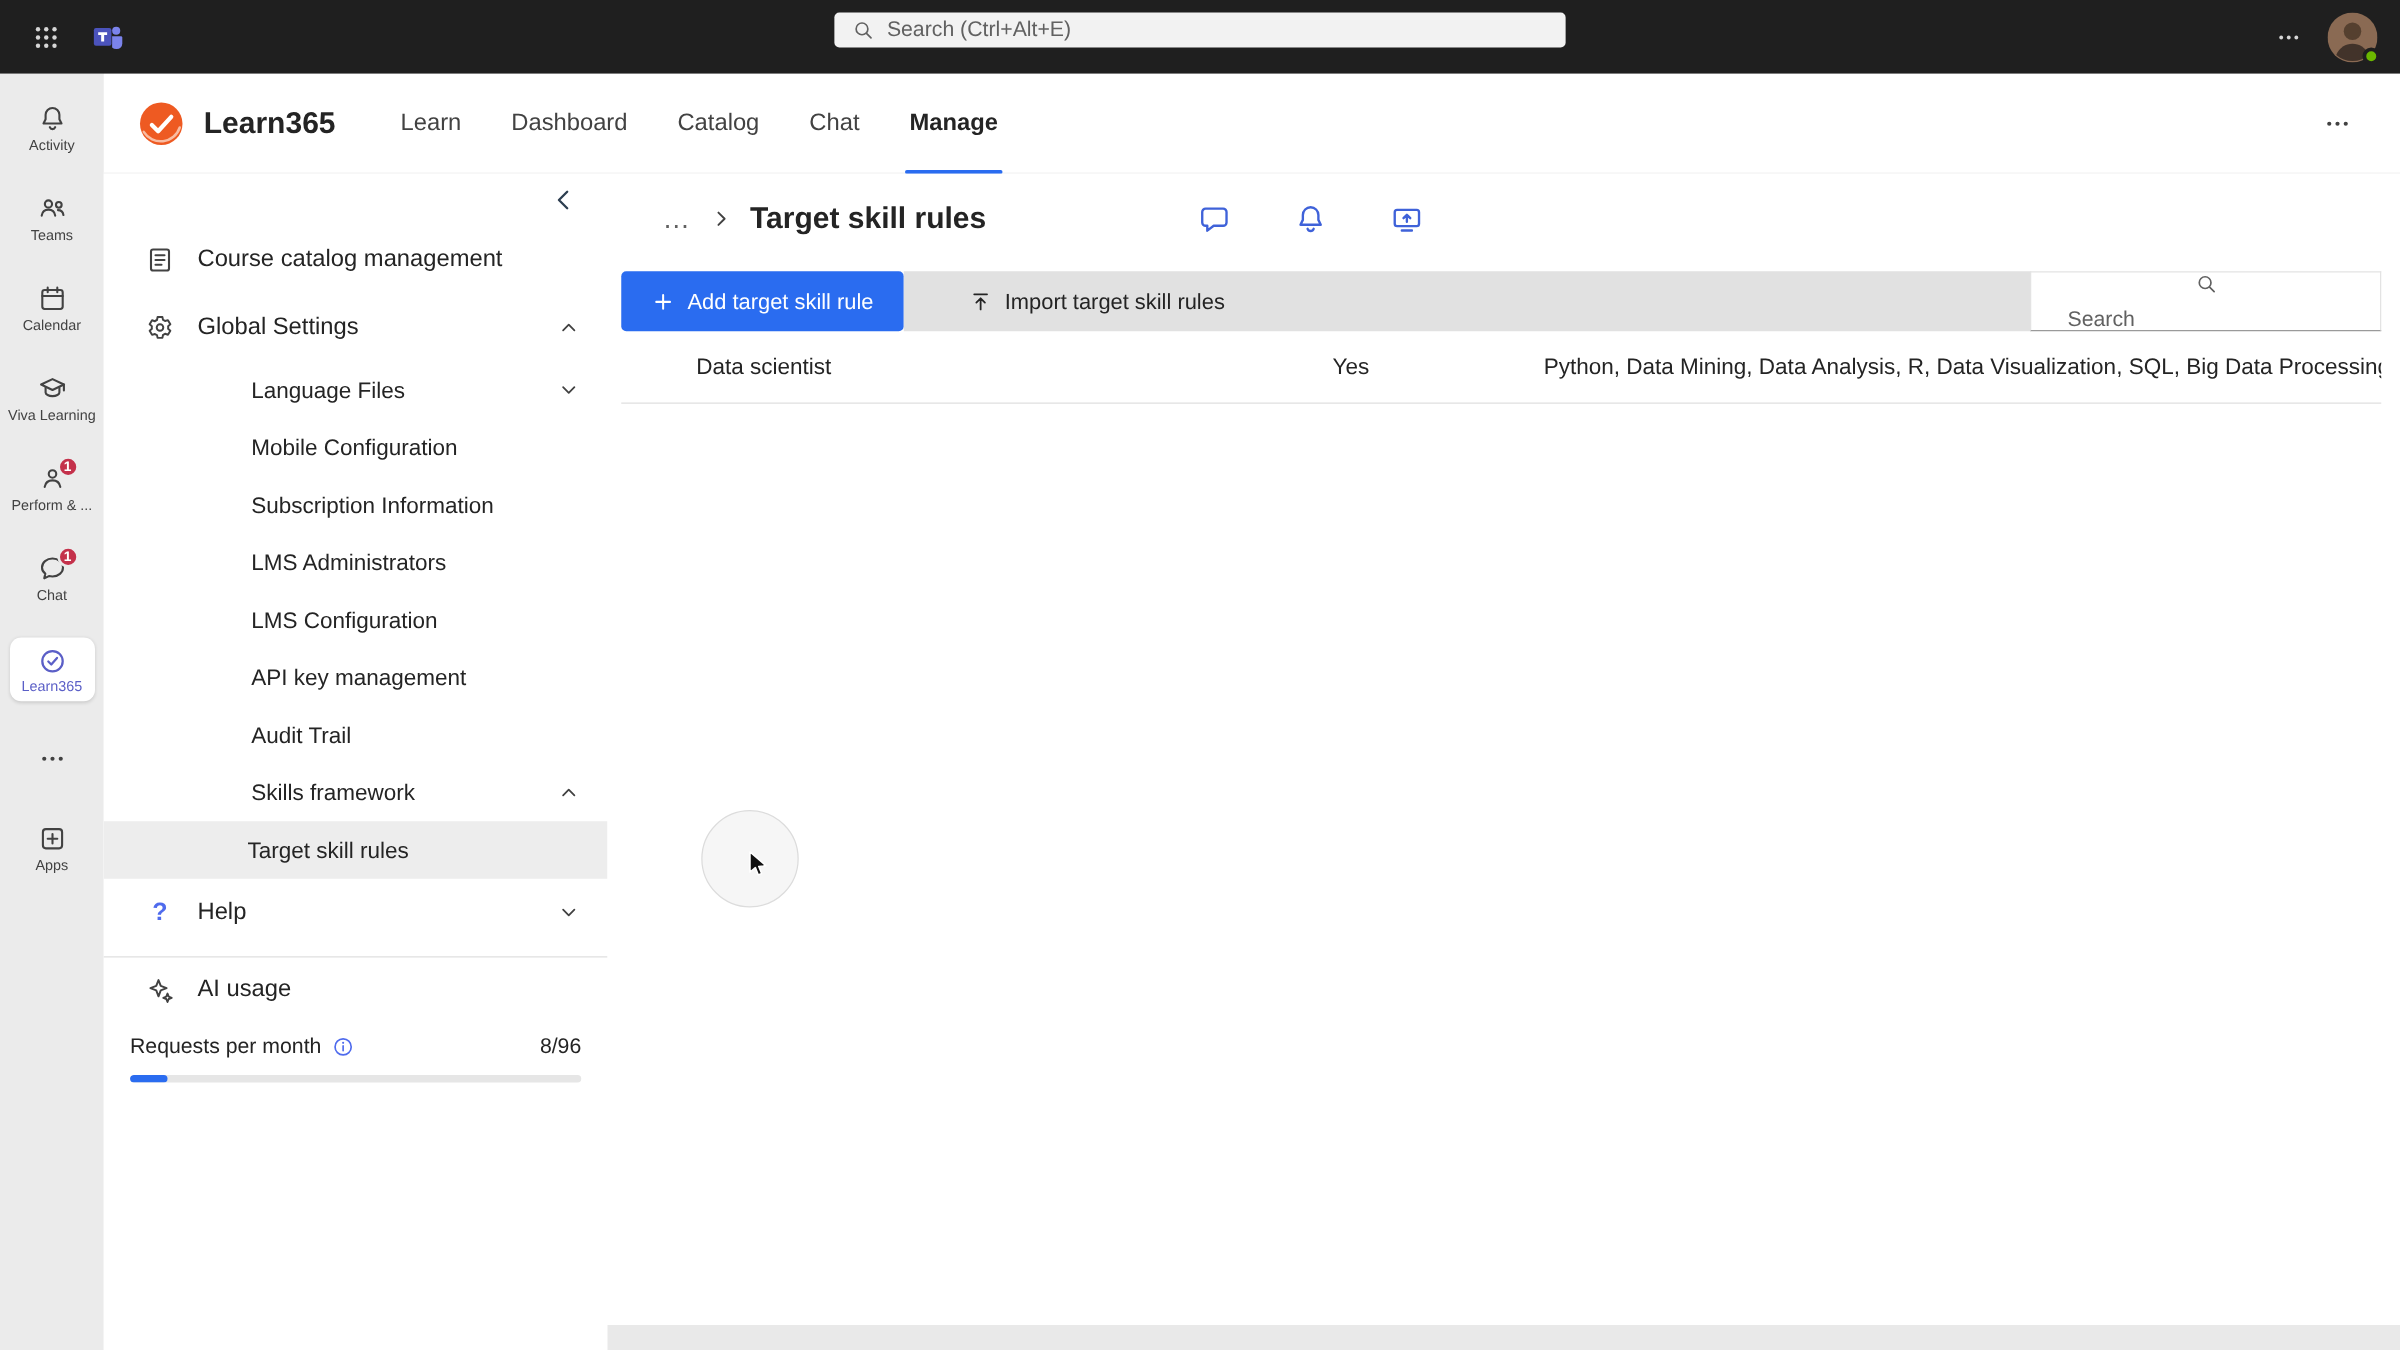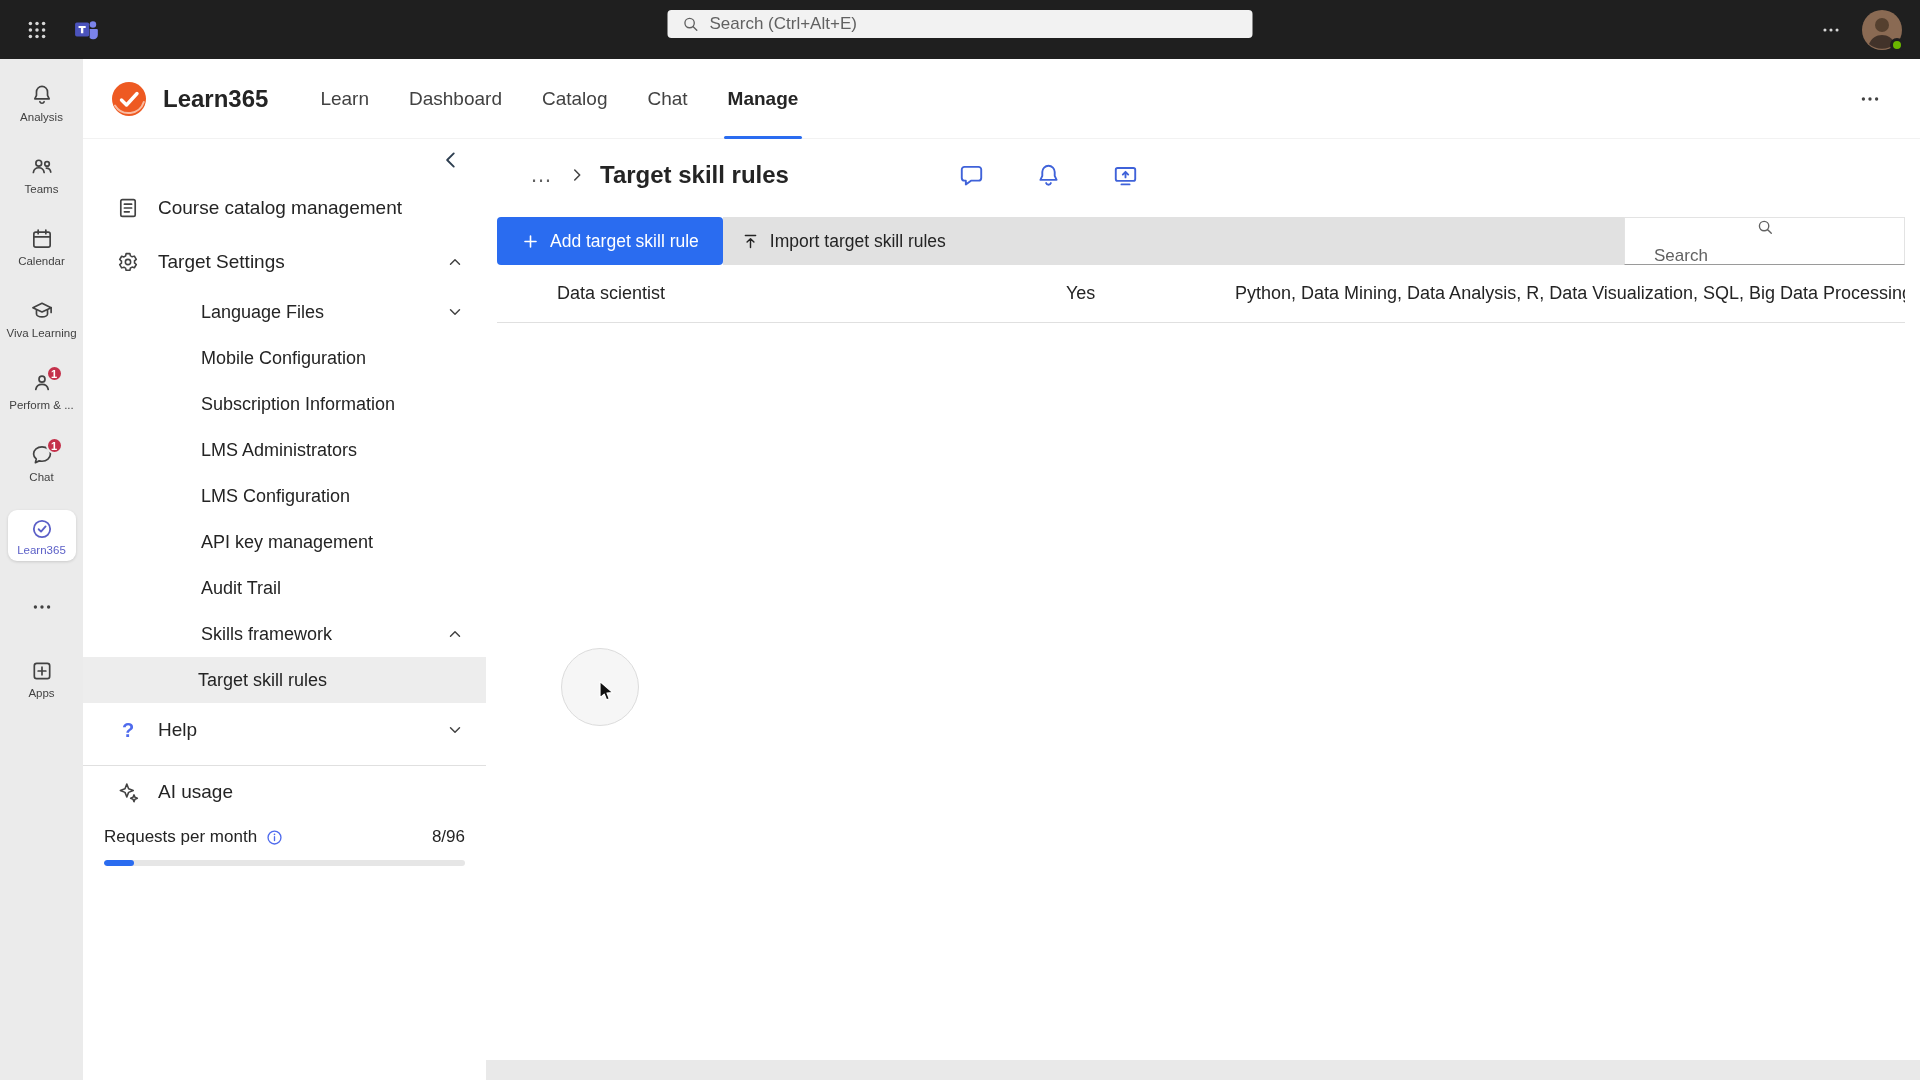--- a/index.html
+++ b/index.html
@@ -65,21 +65,21 @@
   .breadcrumb-row { display:flex; align-items:center; padding-top:16px; height:56px; padding-left:33px; gap:14px; }
   .crumb-ellipsis { color:#616161; font-size:22px; letter-spacing:2px; cursor:pointer; line-height:10px; }
   .crumb-chev { color:#424242; display:flex; }
   .page-title { font-size:24px; font-weight:700; color:#242424; }
   .title-icons { display:flex; align-items:center; gap:50px; margin-left:155px; color:#3f62d9; }
   .title-icons > * { cursor:pointer; }
 
   .toolbar { margin-top:22px; height:48px; display:flex; align-items:stretch;border-radius:18px; }
   .add-btn { display:flex; align-items:center; gap:10px; padding:0 24px; background:#2a6cf0; color:#fff; border:none; border-radius:4px; font-size:17.5px; font-family:inherit; cursor:pointer; }
   .import-strip { flex:1; background:#e1e1e1; display:flex; align-items:center; }
-  .import-btn { display:flex; align-items:center; gap:10px; padding:0 18px; height:100%; background:transparent; border:none; font-size:17.5px; font-family:inherit; color:#242424; cursor:pointer; }
+  .import-btn { display:flex; align-items:center; gap:10px; padding:0 18px; height:100%; background:transparent; border:none; font-size:17.5px; font-family:inherit; color:#242424; cursor:pointer;margin-left:34px; }
   .tbl-search { width:281px; background:#fff; border:1px solid #e3e3e3; border-bottom:1px solid #9a9a9a; display:flex; align-items:center; gap:10px; padding:0 12px; color:#616161;flex-direction:column; }
   .tbl-search input { flex:1; border:none; outline:none; background:transparent; font-size:17px; font-family:inherit; color:#242424; }
   .tbl-search input::placeholder { color:#616161; }
 
   .trow { display:grid; grid-template-columns:509px 169px 1fr; padding-left:60px; align-items:center; border-bottom:1px solid #e0e0e0; }
   .thead { height:44px; font-size:17.5px; font-weight:700; margin-top:6px; }
   .th-cell { display:flex; align-items:center; gap:7px; }
   .th-ico { color:#616161; display:flex; cursor:pointer; }
   .tbody-row { height:58px; font-size:18px; cursor:pointer; }
   .cell-skills { white-space:nowrap; overflow:hidden; padding-right:10px; }
@@ -148,21 +148,21 @@
 
 <nav class="rail">
 
   <div class="rail-item">
     <span class="rail-ico">
       <svg width="24" height="24" viewBox="0 0 20 20" fill="none" stroke="currentColor" stroke-width="1.4" stroke-linecap="round" stroke-linejoin="round">
           <path d="M10 2.8a4.6 4.6 0 0 0-4.6 4.6v2.9L4 13.2h12l-1.4-2.9V7.4A4.6 4.6 0 0 0 10 2.8Z"></path>
           <path d="M8.2 15.6a1.9 1.9 0 0 0 3.6 0"></path>
         </svg>
     </span>
-    <span class="rail-label">Analysis</span>
+    <span class="rail-label">Activity</span>
   </div>
 
   <div class="rail-item">
     <span class="rail-ico">
       <svg width="24" height="24" viewBox="0 0 20 20" fill="none" stroke="currentColor" stroke-width="1.4" stroke-linecap="round" stroke-linejoin="round">
           <circle cx="7.3" cy="6.8" r="2.4"></circle>
           <path d="M2.8 14.6c.4-2.6 2.2-4 4.5-4s4.1 1.4 4.5 4"></path>
           <circle cx="14.2" cy="7.4" r="1.9"></circle>
           <path d="M13.6 10.9c2 0 3.4 1.2 3.7 3.3"></path>
         </svg>
@@ -303,21 +303,21 @@
       <span>Course catalog management</span>
     </div>
 
     <div class="side-row lvl0">
       <span class="side-ico">
         <svg width="24" height="24" viewBox="0 0 20 20" fill="none" stroke="currentColor" stroke-width="1.3" stroke-linejoin="round">
             <path d="M8.4 3h3.2l.4 1.9a5.2 5.2 0 0 1 1.4.8l1.9-.6 1.6 2.7-1.5 1.3a5 5 0 0 1 0 1.7l1.5 1.3-1.6 2.7-1.9-.6a5.2 5.2 0 0 1-1.4.8l-.4 1.9H8.4L8 15.1a5.2 5.2 0 0 1-1.4-.8l-1.9.6-1.6-2.7 1.5-1.3a5 5 0 0 1 0-1.7L3.1 7.9l1.6-2.7 1.9.6A5.2 5.2 0 0 1 8 5Z"></path>
             <circle cx="10" cy="10" r="2.2"></circle>
           </svg>
       </span>
-      <span>Target Settings</span>
+      <span>Global Settings</span>
       <span class="chev-right-slot">
         <svg width="18" height="18" viewBox="0 0 20 20" fill="none" stroke="currentColor" stroke-width="1.6" stroke-linecap="round" stroke-linejoin="round">
             <path d="M5 12.5l5-5 5 5"></path>
           </svg>
       </span>
     </div>
 
     <div class="side-row lvl1">
       <span>Language Files</span>
       <span class="chev-right-slot">

